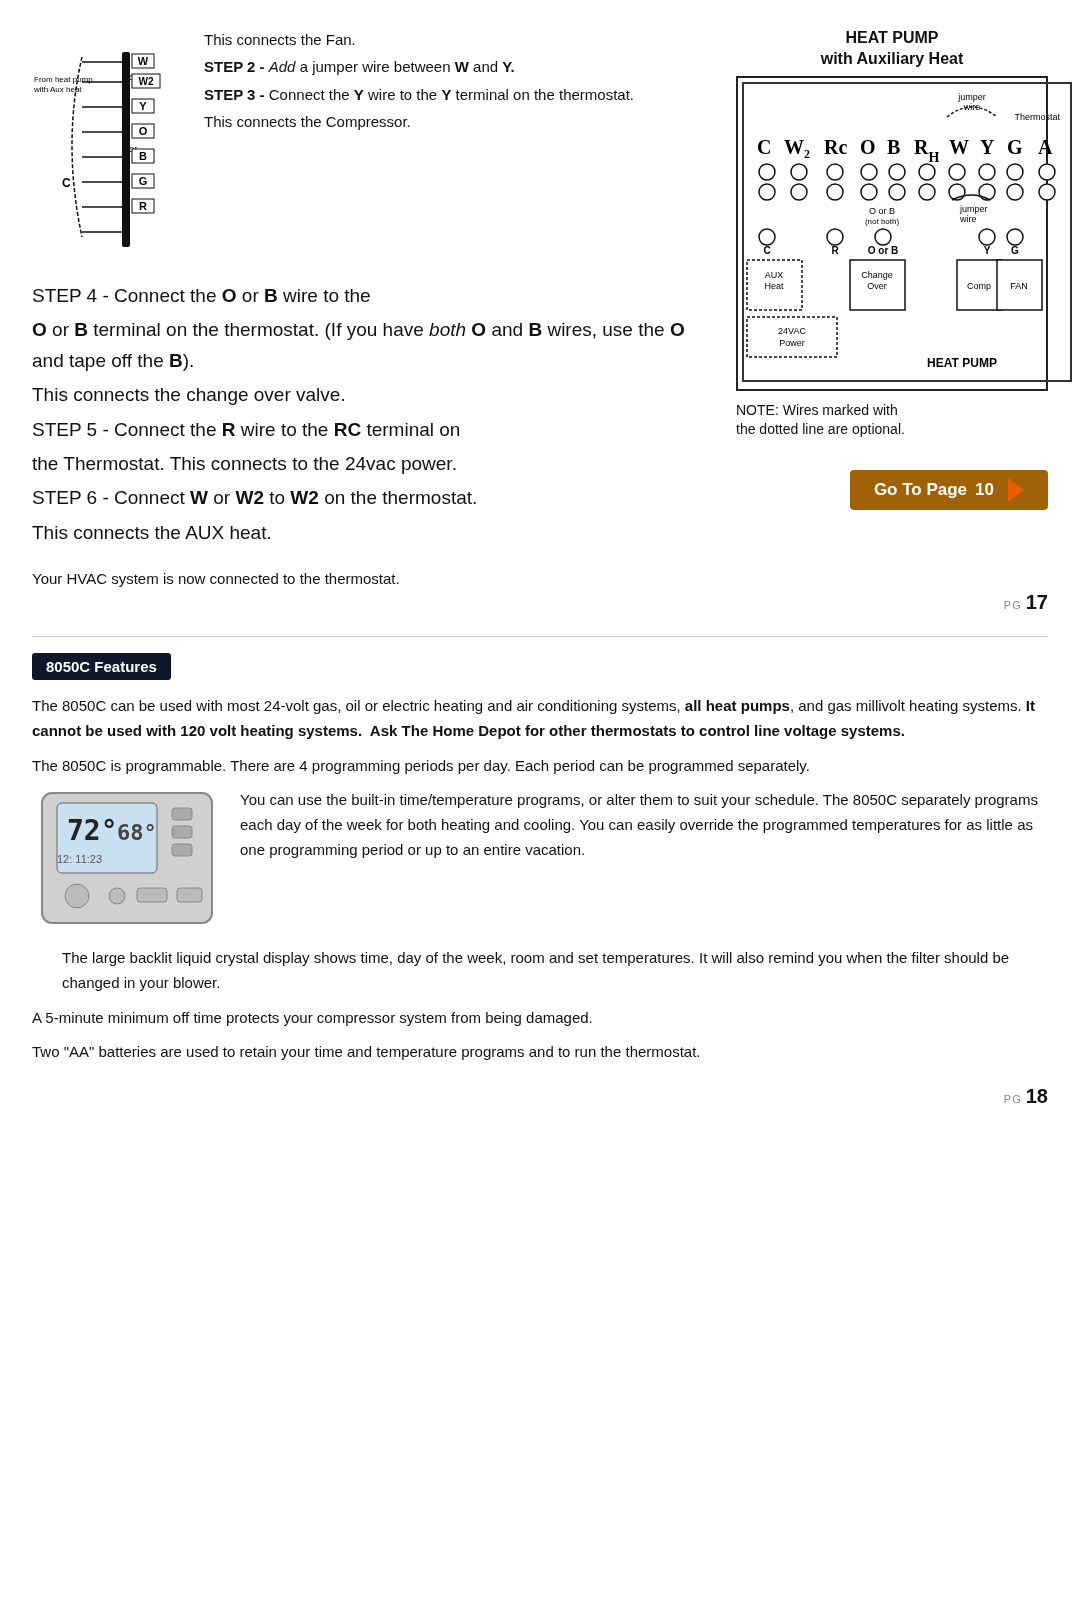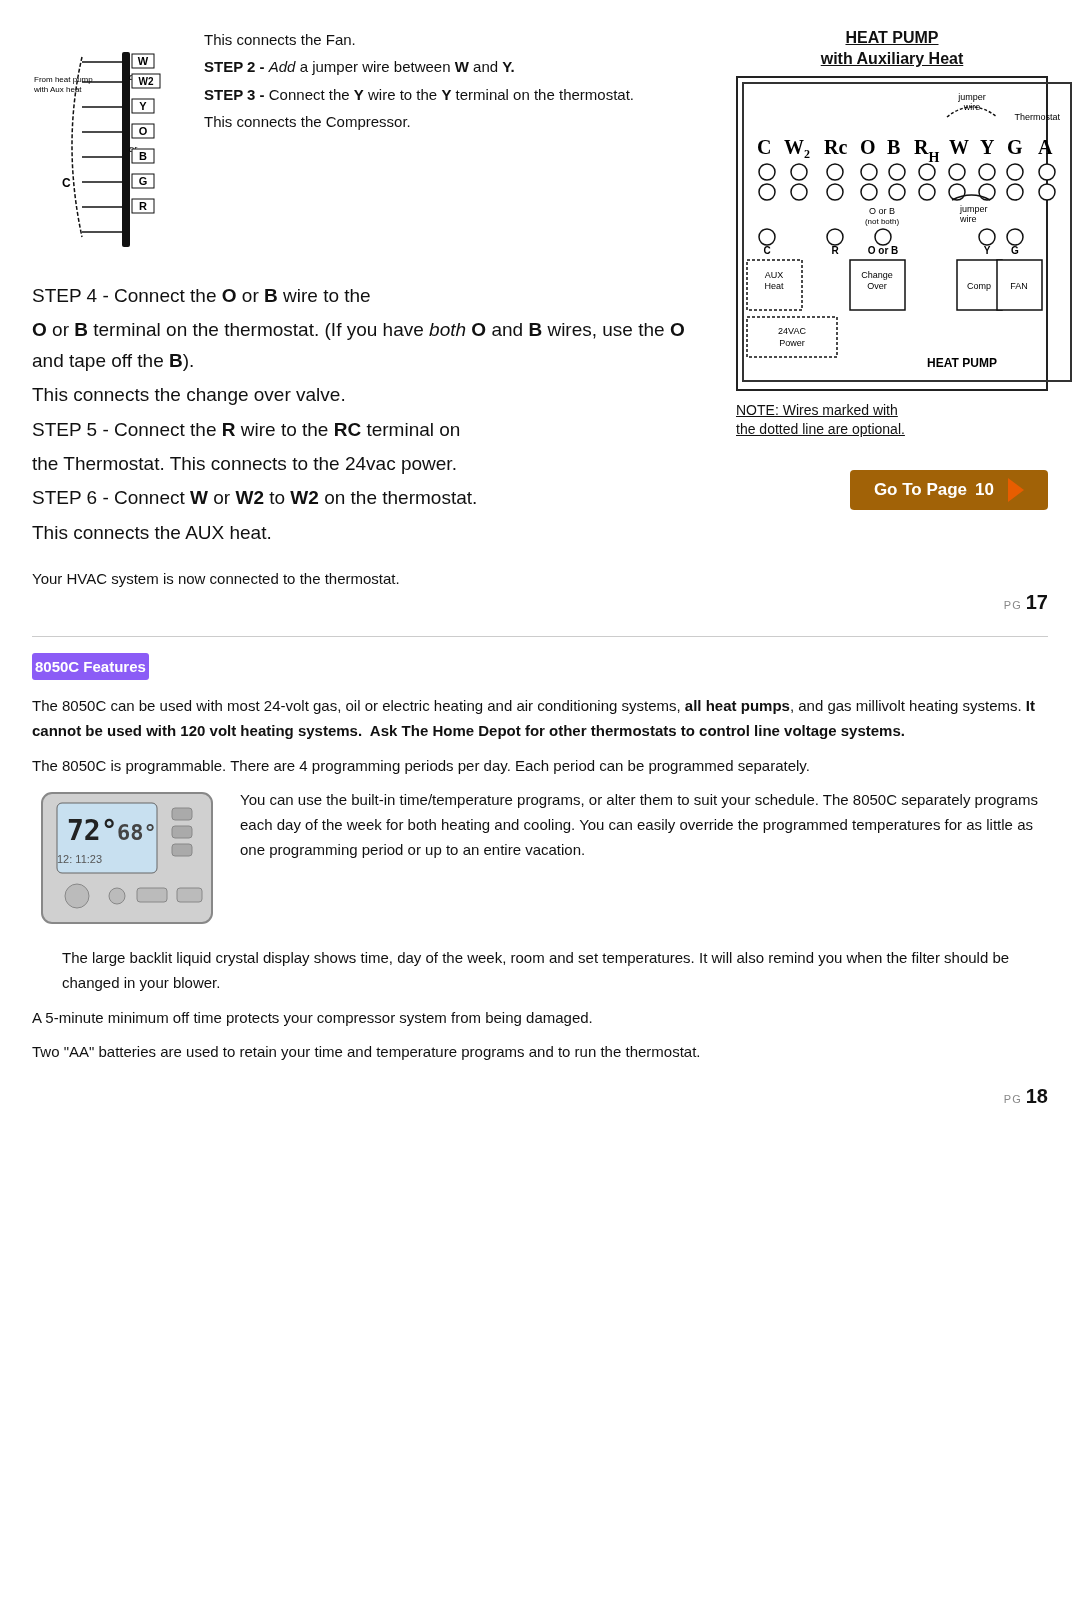--- a/index.html
+++ b/index.html
@@ -60,21 +60,20 @@
     }
 
     .bottom-steps p {
       margin-bottom: 4px;
     }
 
     
     .right-section {
       width: 312px;
       flex-shrink: 0;
-      text-decoration: underline;
     }
 
     .heat-pump-title {
       text-align: center;
       font-weight: bold;
       font-size: 16px;
       line-height: 1.3;
       margin-bottom: 6px;
     }
 
@@ -150,25 +149,25 @@
       border: none;
       border-top: 1px solid #ccc;
       margin: 18px 32px 16px 32px;
     }
 
     .page-bottom {
       padding: 0 32px 24px 32px;
     }
 
     .features-badge {
-      background: #8b5cf6;
+      background: #0f172a;
       color: #fff;
       font-weight: bold;
       font-size: 15px;
-      padding: 5px 3px;
+      padding: 5px 14px;
       border-radius: 3px;
       display: inline-block;
       margin-bottom: 14px;
     }
 
     .features-text {
       font-size: 15px;
       line-height: 1.65;
     }
 

